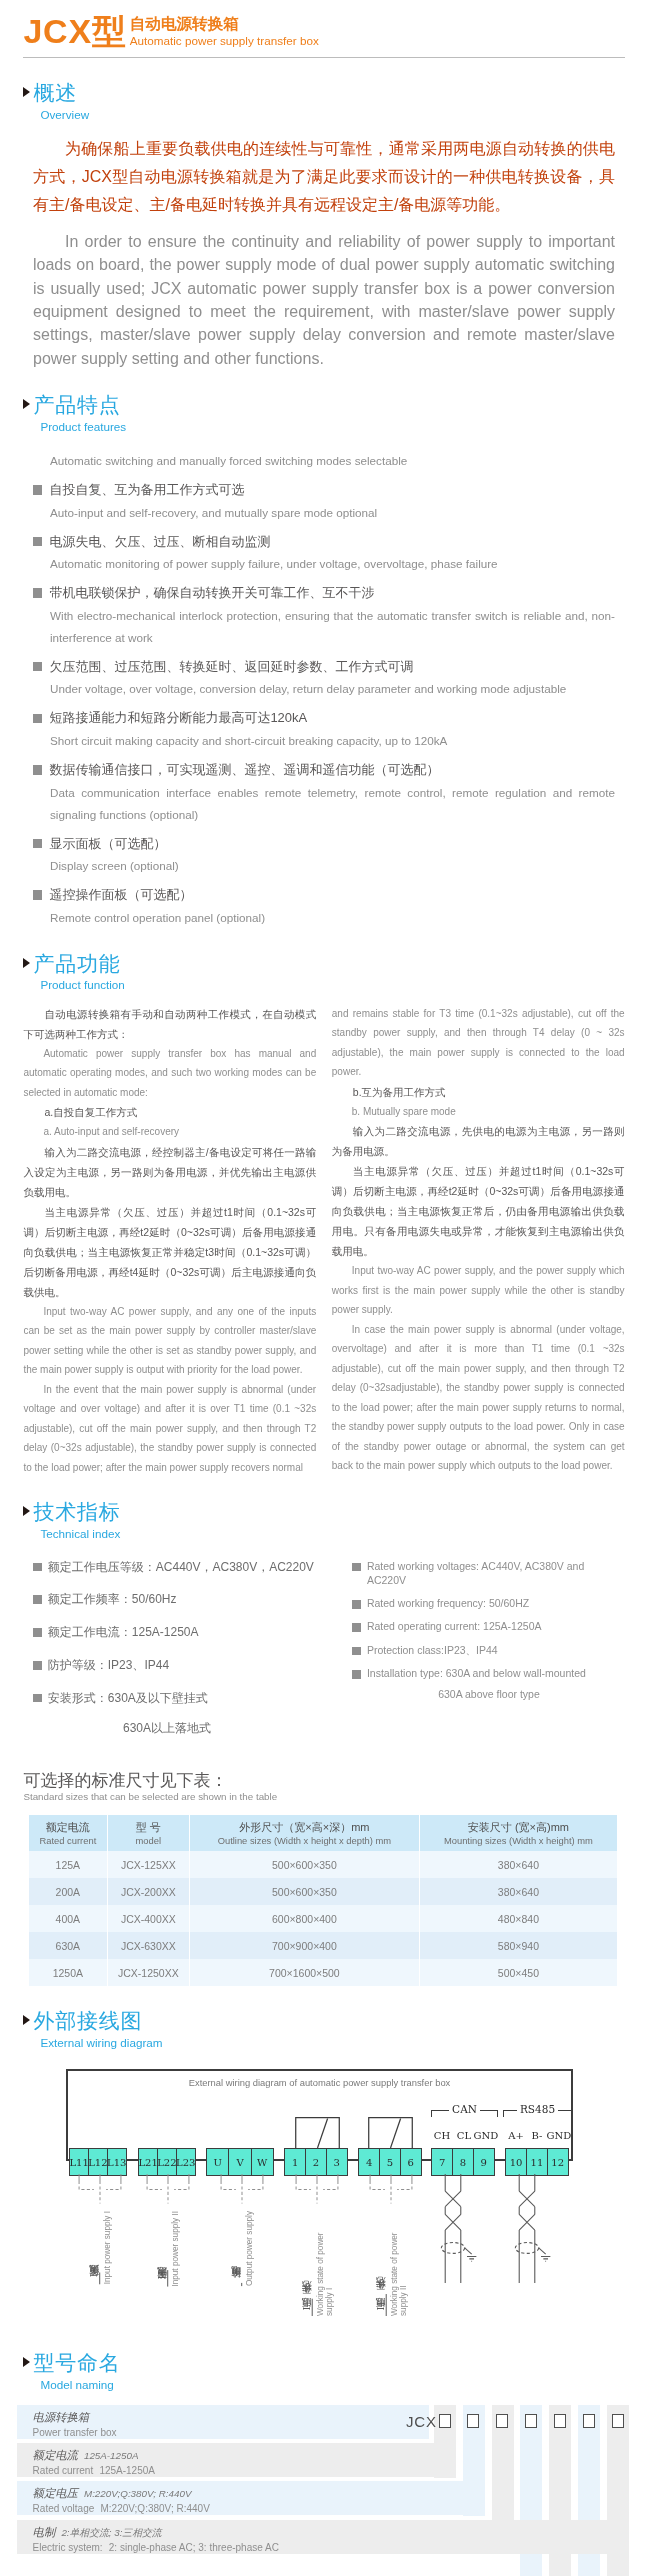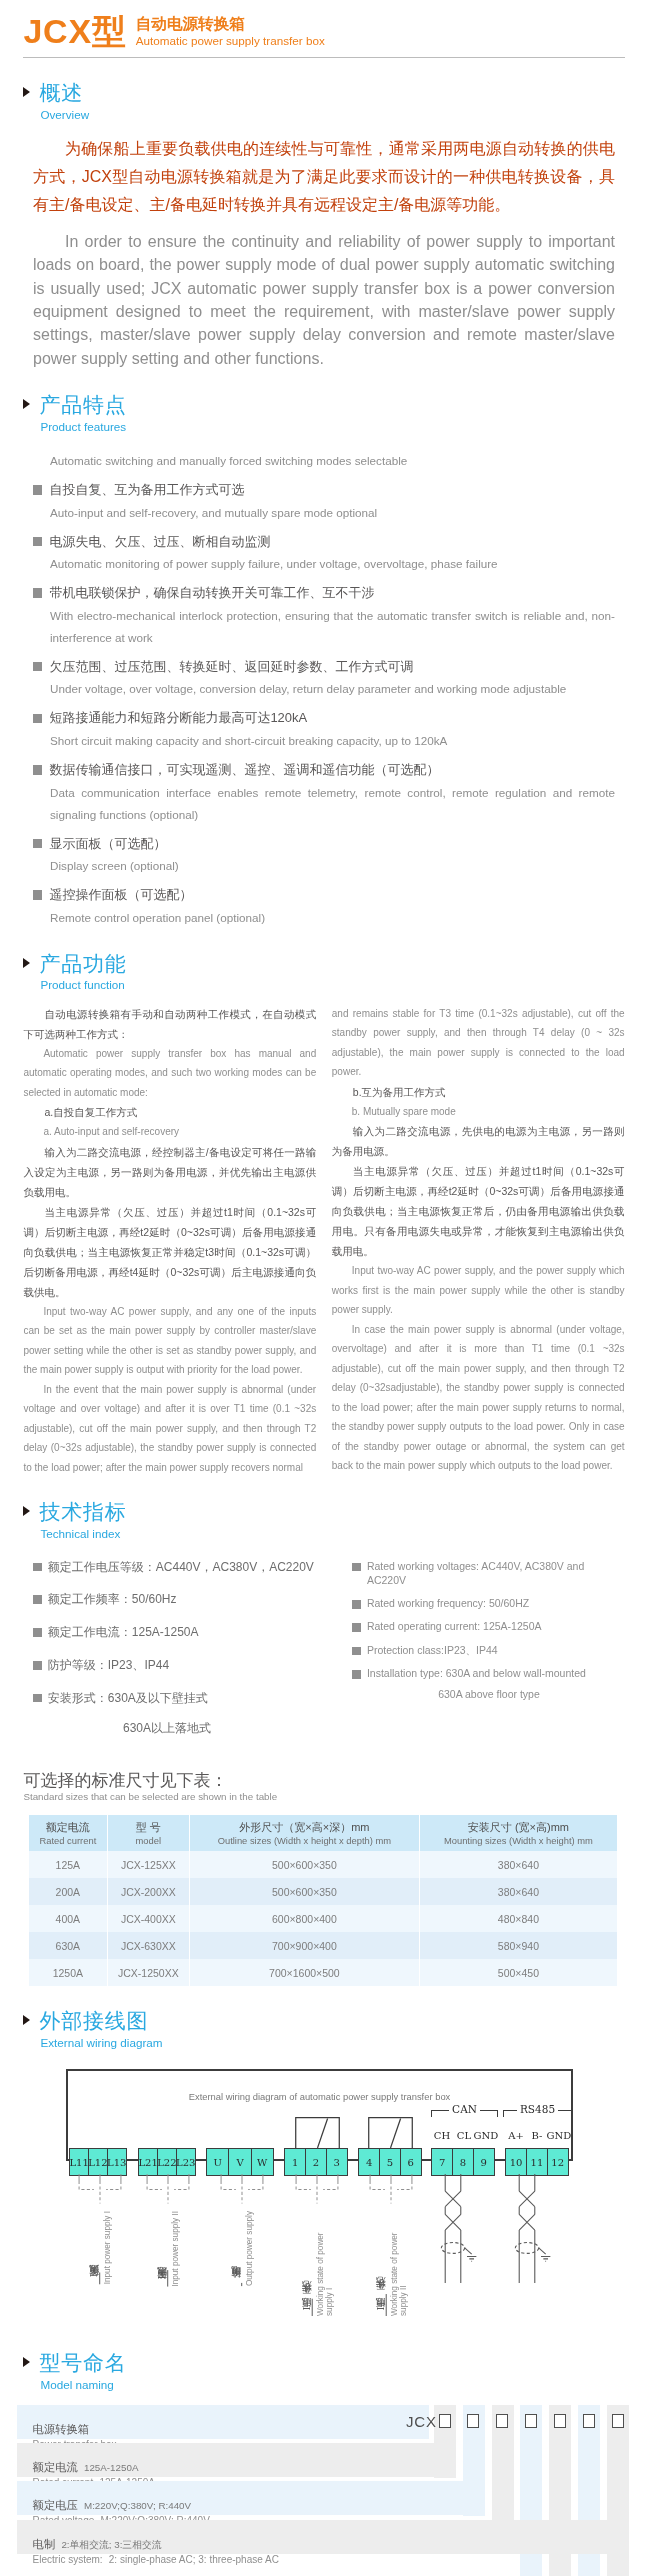--- a/index.html
+++ b/index.html
@@ -1,29 +1,29 @@
 <!DOCTYPE html>
 <html style="font-size:12.5px"><head>
 <meta charset="utf-8">
 <style>
   html,body{margin:0;padding:0;background:#fff;}
   .page{width:648px;height:2576px;overflow:hidden;position:relative;background:#fff;
         font-family:"Liberation Sans",sans-serif;color:#595757;}
   
   .hdr{padding:12.5px 23.4px 0 23.4px;display:flex;align-items:flex-start;}
   .hdr-model{font-size:34px;font-weight:bold;color:#ef7f1b;line-height:37px;letter-spacing:0.8px;}
-  .hdr-right{margin-left:9px;margin-top:1.6px;}
+  .hdr-right{margin-left:3px;margin-top:1.6px;}
   .hdr-zh{font-size:15.6px;color:#ef7f1b;font-weight:bold;line-height:19px;}
   .hdr-en{font-size:11.7px;color:#ef7f1b;line-height:15.6px;}
   .divider{height:0.8px;background:#bcbcbc;margin:7.8px 23.4px 0 23.4px;}
   
   .sec-head{display:flex;align-items:flex-start;margin:22px 23.4px 0 23.4px;}
   .tri{width:0;height:0;border-left:7.8px solid #231815;border-top:5.5px solid transparent;
        border-bottom:5.5px solid transparent;margin-top:7px;}
-  .h-zh{font-size:21px;color:#29a8e0;line-height:25px;letter-spacing:0.8px;margin-left:9px;}
+  .h-zh{font-size:21px;color:#29a8e0;line-height:25px;letter-spacing:0.8px;margin-left:3px;}
   .h-en{font-size:11.7px;color:#29a8e0;line-height:15.6px;margin-left:10px;margin-top:1.6px;}
   
   .para-zh{font-size:16px;color:#c2410c;line-height:28px;text-align:justify;text-indent:2em;
            margin:12.5px 33px 0 33px;}
   .para-en{font-size:16px;color:#8f8f8f;line-height:23.4px;text-align:justify;text-indent:2em;
            margin:11px 33px 0 33px;}
   
   .feat-list{margin:15.6px 33px 0 33px;}
   .feat{margin-bottom:7px;}
   .f-zh{font-size:13px;color:#595757;line-height:22.6px;display:flex;align-items:flex-start;}
@@ -58,21 +58,21 @@
   .th-zh{font-size:11px;color:#4f4f4f;line-height:15px;}
   .th-en{font-size:9.4px;color:#6f6f6f;line-height:11.7px;}
   table.sizes td{font-size:10.5px;color:#7d7d7d;text-align:center;height:25px;}
   table.sizes tr.odd td{background:#eff7fd;}
   table.sizes tr.even td{background:#e1eef9;}
   
   .wd{position:relative;width:507px;height:259px;margin:19px 0 0 66px;
       font-family:"DejaVu Serif",serif;}
   .wd-box{position:absolute;left:0;top:0;width:507px;height:92px;border:2.3px solid #3c3c3c;box-sizing:border-box;}
   .wd-title-zh{text-align:center;font-size:13.3px;font-weight:bold;color:#2b2b2b;margin-top:11px;letter-spacing:1.6px;}
-  .wd-title-en{text-align:center;font-size:9.4px;color:#7a7a7a;margin-top:20px;font-family:"Liberation Sans",sans-serif;}
+  .wd-title-en{text-align:center;font-size:9.4px;color:#7a7a7a;margin-top:6px;font-family:"Liberation Sans",sans-serif;}
   .term-strip{position:absolute;left:3.1px;top:79px;width:501px;height:26.5px;}
   .tgroup{position:absolute;top:0;display:flex;}
   .tcell{height:28px;border:1.2px solid #3c3c3c;background:#5eead4;box-sizing:border-box;
          display:flex;align-items:center;justify-content:center;font-size:10px;color:#2b2b2b;margin-right:-1.2px;}
   .sw{position:absolute;top:44px;}
   .pin{position:absolute;top:61px;transform:translateX(-50%);font-size:10px;color:#2b2b2b;}
   .bus{position:absolute;top:41px;display:flex;align-items:flex-start;}
   .bus .arm{border-top:1.2px solid #3c3c3c;height:5.5px;flex:1;}
   .bus .arm.l{border-left:1.2px solid #3c3c3c;}
   .bus .arm.r{border-right:1.2px solid #3c3c3c;}
@@ -80,21 +80,21 @@
   .conn{position:absolute;top:105px;transform:translateX(-50%);}
   .twist{position:absolute;top:105px;transform:translateX(-50%);}
   .wlabel{position:absolute;top:142px;transform:translateX(-50%);display:flex;}
   .wl-zh{writing-mode:vertical-rl;transform:rotate(180deg);font-size:9.8px;color:#5a5a5a;
          text-decoration:underline;letter-spacing:0.8px;max-height:105px;}
   .wl-en{writing-mode:vertical-rl;transform:rotate(180deg);font-size:8.2px;color:#8f8f8f;
          font-family:"Liberation Sans",sans-serif;max-height:105px;margin-left:1.6px;}
   
   .naming{position:relative;width:617px;height:306px;margin:12.5px 0 0 17px;}
   .n-row{position:absolute;left:0;height:34px;padding-left:15.6px;box-sizing:border-box;z-index:1;}
-  .n-zh{font-size:11.3px;color:#595757;line-height:17px;padding-top:16px;white-space:nowrap;}
+  .n-zh{font-size:11.3px;color:#595757;line-height:17px;padding-top:4px;white-space:nowrap;font-style:italic;}
   .n-zh .spec{font-size:9.8px;color:#7a7a7a;margin-left:6.2px;}
   .n-en{font-size:10px;color:#8f8f8f;line-height:14px;white-space:nowrap;}
   .n-en .spec{margin-left:6.2px;}
   .n-strip{position:absolute;top:0;width:22px;z-index:0;}
   .n-prefix{position:absolute;left:389px;top:7.8px;font-size:15px;color:#4f4f4f;z-index:2;letter-spacing:0.8px;}
   .n-box{position:absolute;top:8.6px;width:11.7px;height:14px;border:1.2px solid #4f4f4f;background:#fff;
          box-sizing:border-box;z-index:2;}
 </style>
 </head>
 <body>

